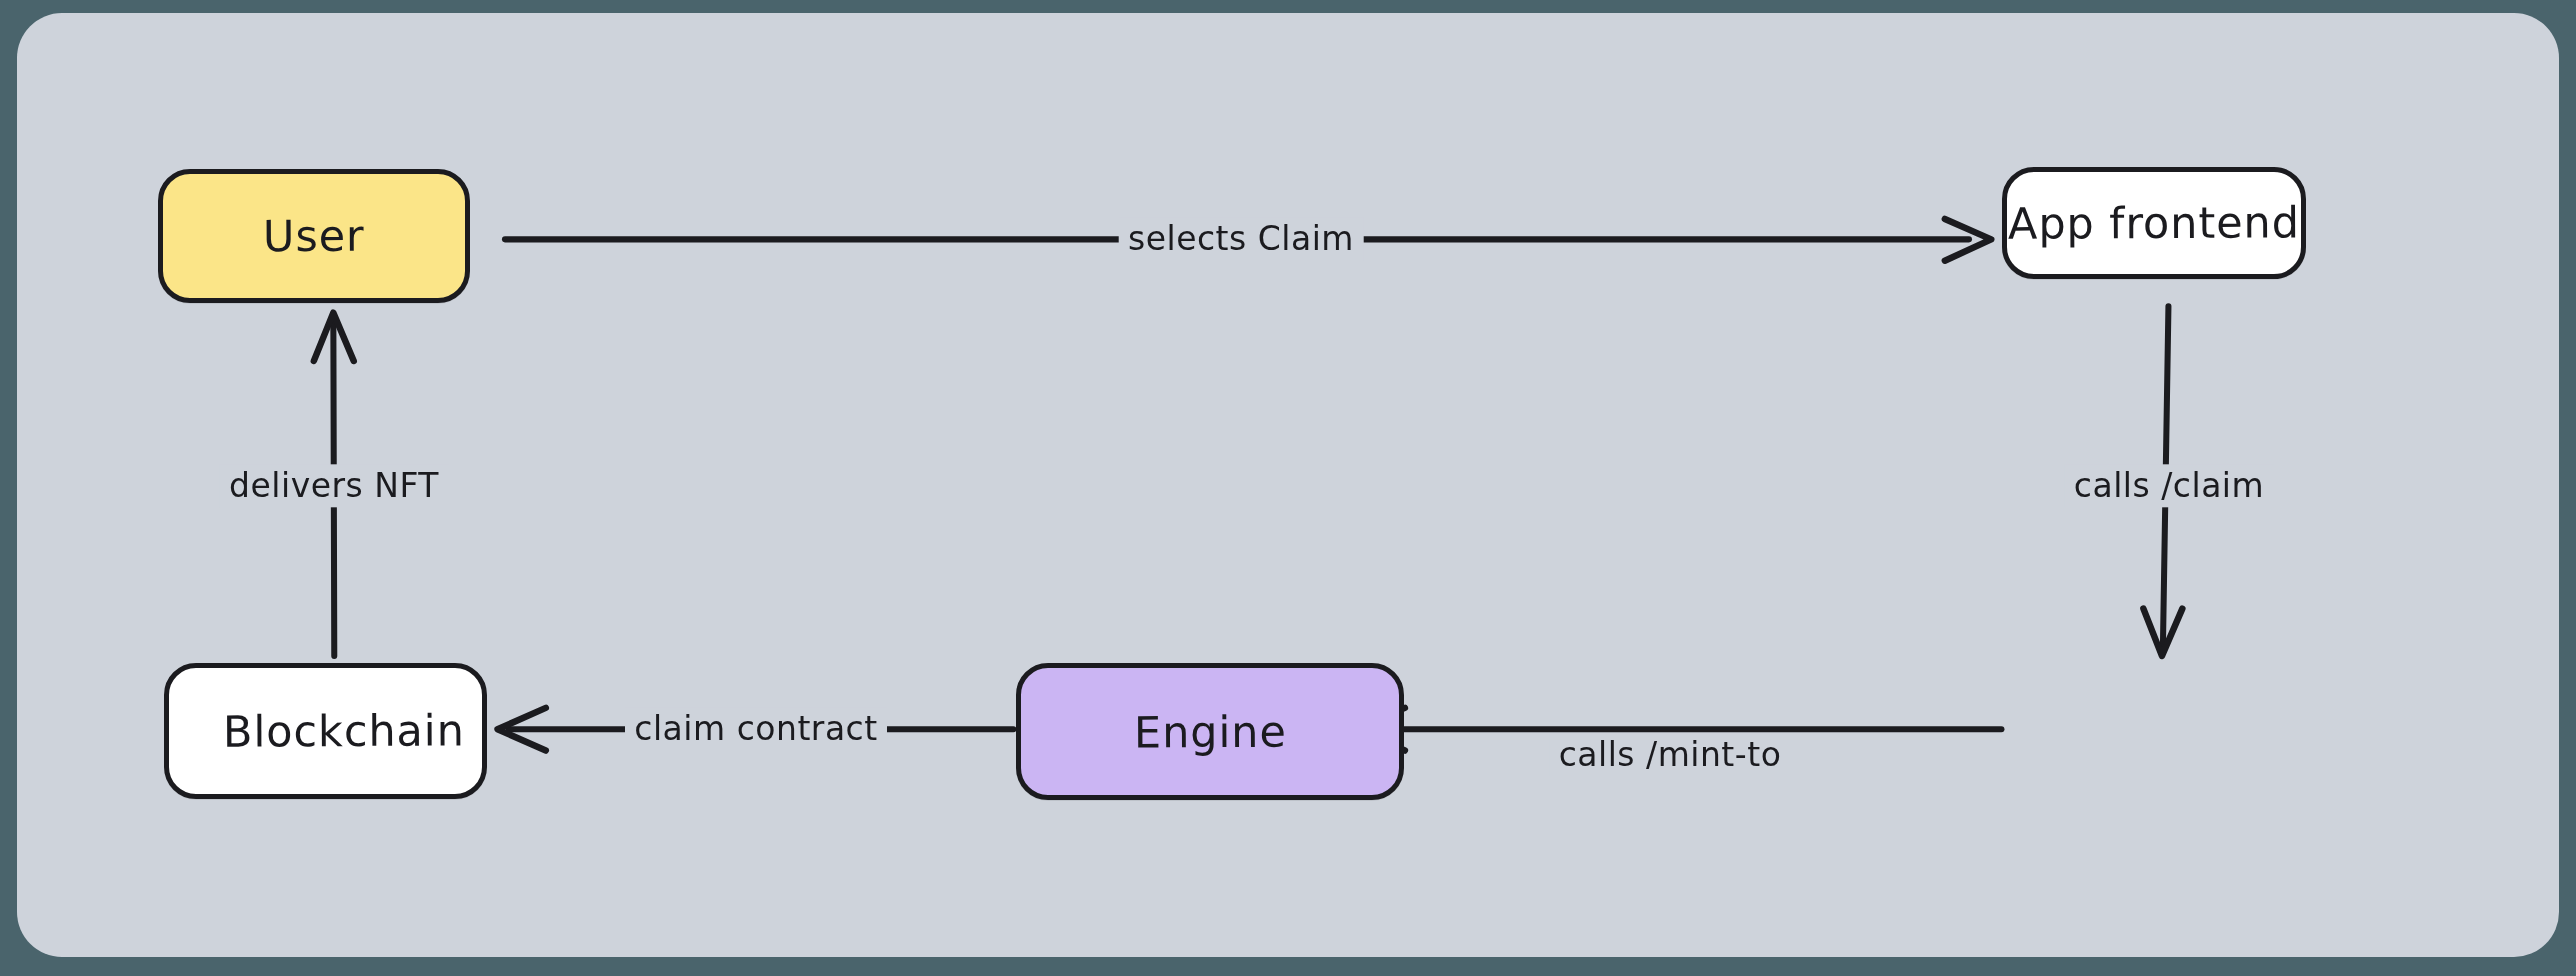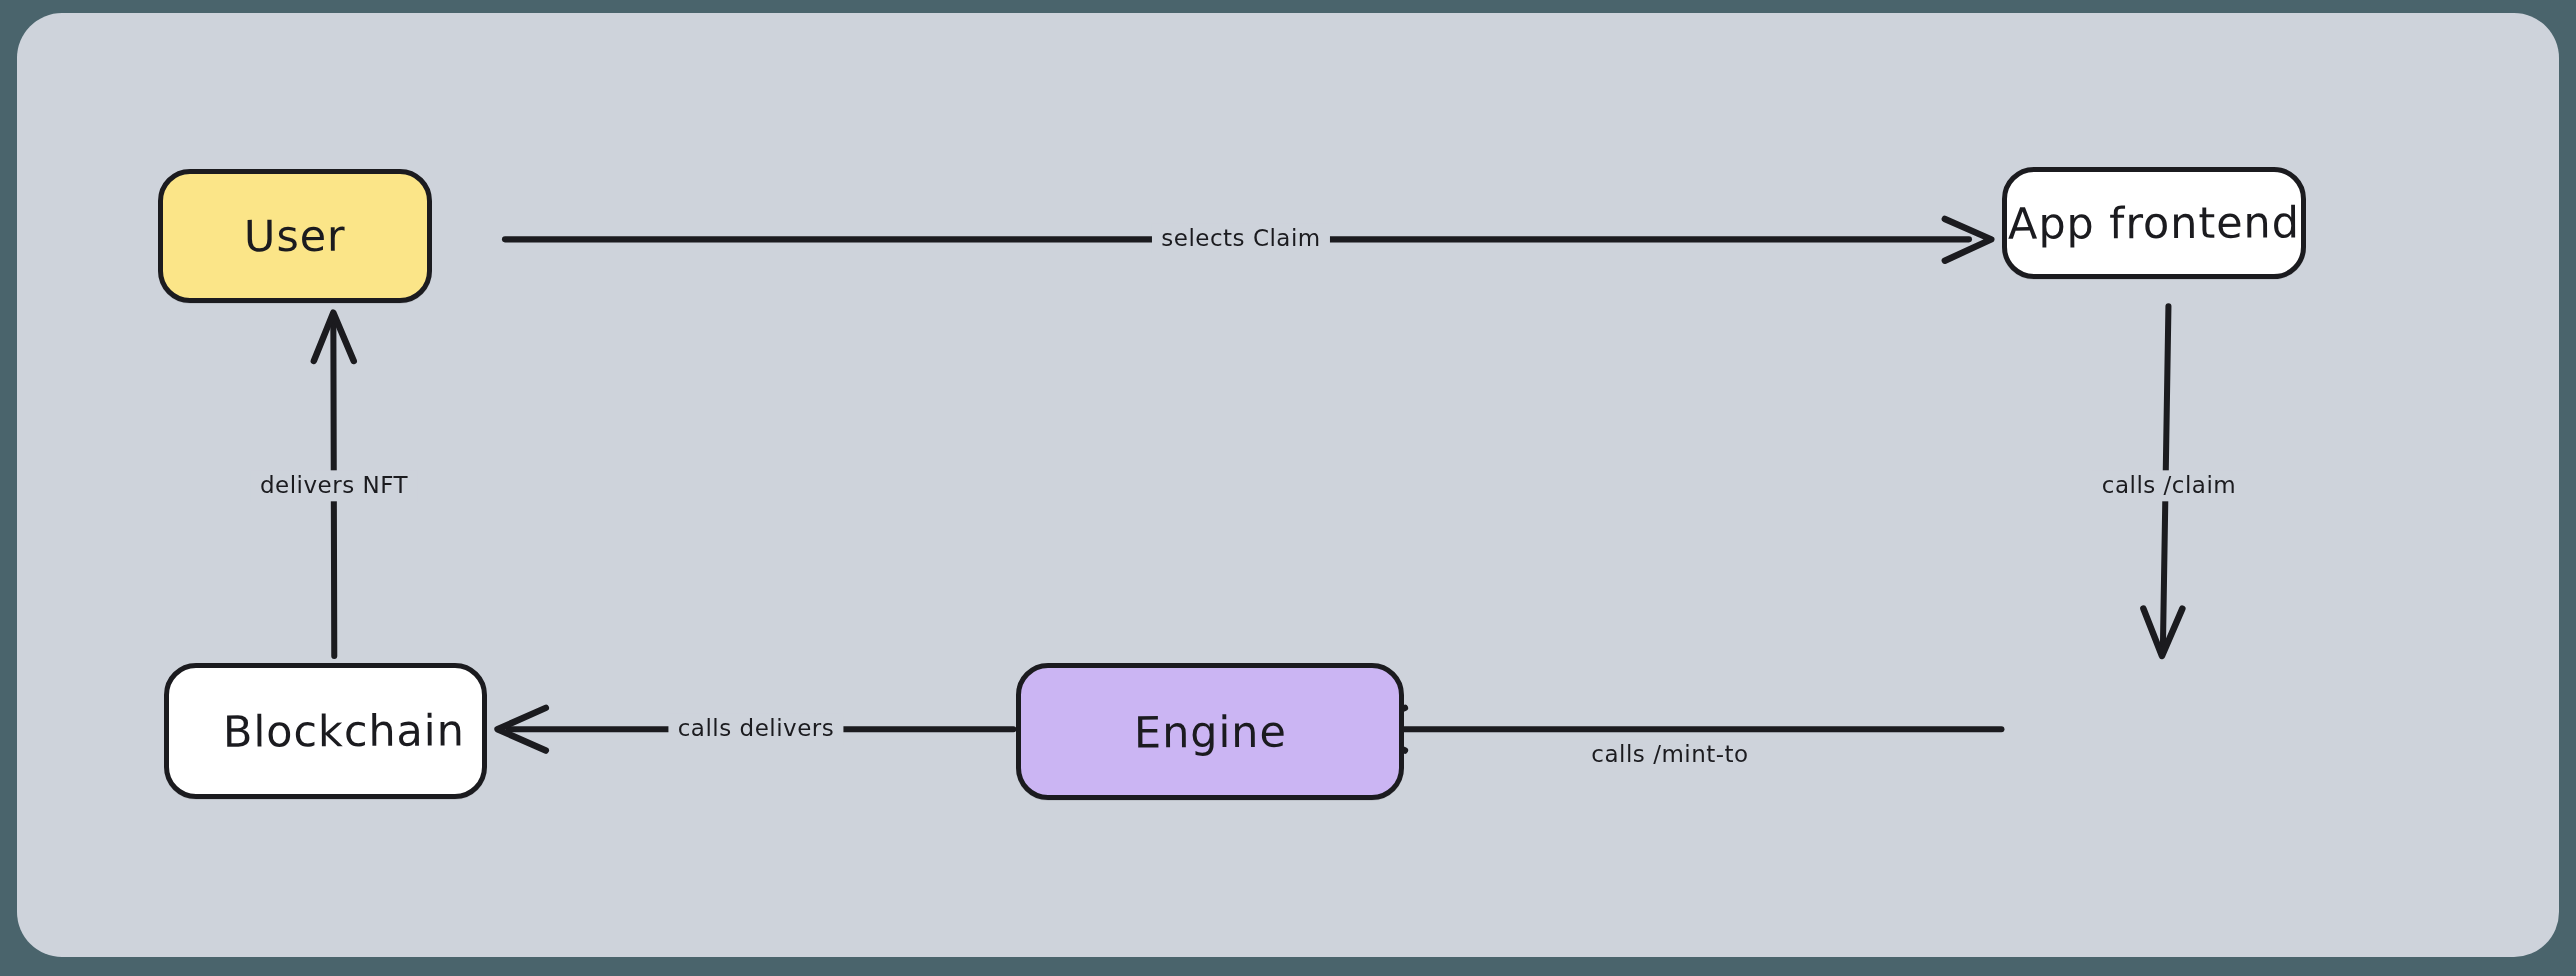--- a/index.html
+++ b/index.html
@@ -61,21 +61,21 @@
     color: var(--stroke-color, #1b1b1f);
     letter-spacing: 0.9px;
     white-space: nowrap;
     transform: rotate(-0.3deg);
   }
   .edge-label {
     position: absolute;
     transform: translate(-50%, -50%);
     background: var(--background-panel, #ced3db);
     color: var(--stroke-color, #1b1b1f);
-    font-size: 23px;
+    font-size: 33px;
     font-weight: 500;
     letter-spacing: 0.5px;
     padding: 1.9px 9.3px;
     white-space: nowrap;
     line-height: 1.2;
   }
 </style>
 </head>
 <body>
 
@@ -99,21 +99,21 @@
     <g>
       <line x1="1092" y1="786" x2="548" y2="786"></line>
       <path class="head" d="M 588 763 L 536 786 L 588 809"></path>
     </g>
     <g>
       <line x1="360" y1="707" x2="359" y2="343"></line>
       <path class="head" d="M 338 389 L 359 337 L 381 389"></path>
     </g>
   </svg>
 
-  <div class="node" id="node-user" style="left: 158px; top: 169px; width: 274px; height: 134px; background-color: rgb(251, 229, 136);">
+  <div class="node" id="node-user" style="left: 158px; top: 169px; width: 312px; height: 134px; background-color: rgb(251, 229, 136);">
     <span class="node-label">User</span>
   </div>
 
   <div class="node" id="node-app-frontend" style="left: 2002px; top: 167px; width: 304px; height: 112px; background-color: rgb(255, 255, 255);">
     <span class="node-label">App frontend</span>
   </div>
 
 
   <div class="node" id="node-engine" style="left: 1016px; top: 663px; width: 388px; height: 137px; background-color: rgb(203, 181, 243);">
     <span class="node-label">Engine</span>
@@ -122,18 +122,18 @@
   <div class="node" id="node-blockchain" style="left: 164px; top: 663px; width: 323px; height: 136px; background-color: rgb(255, 255, 255); padding-left: 36px;">
     <span class="node-label">Blockchain</span>
   </div>
 
   <div class="edge-label" style="left:1241px; top:239px;">selects Claim</div>
 
   <div class="edge-label" style="left:2169px; top:486px;">calls /claim</div>
 
   <div class="edge-label" style="left:1670px; top:755px;text-align:right;">calls /mint-to</div>
 
-  <div class="edge-label" style="left:756px; top:729px;">calls delivers</div>
+  <div class="edge-label" style="left:756px; top:729px;">claim contract</div>
 
   <div class="edge-label" style="left:334px; top:486px;">delivers NFT</div>
 
 </div>
 
 
 </body></html>

